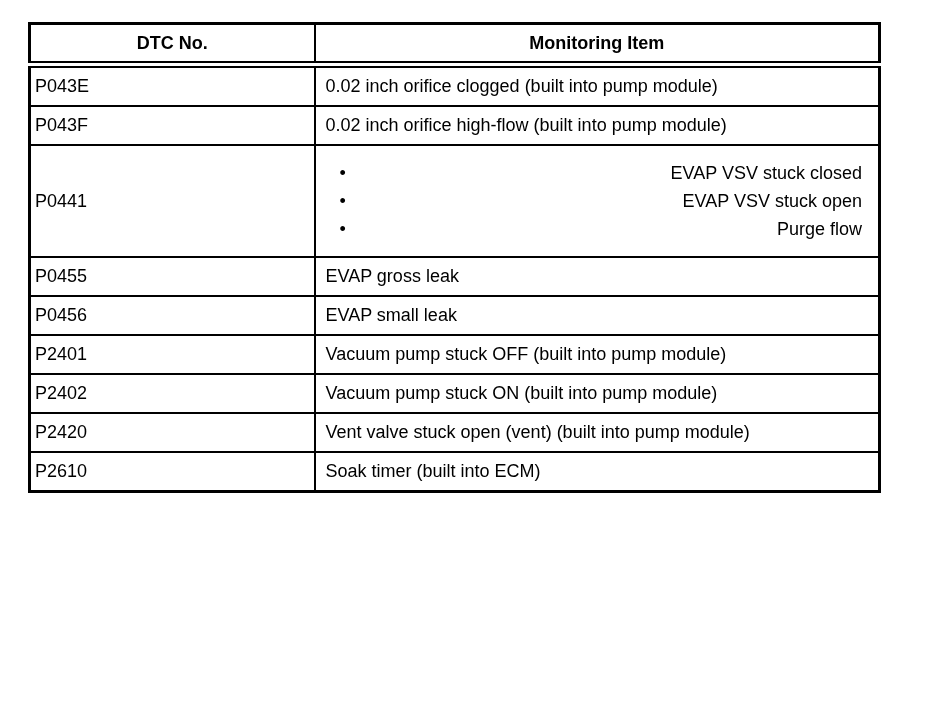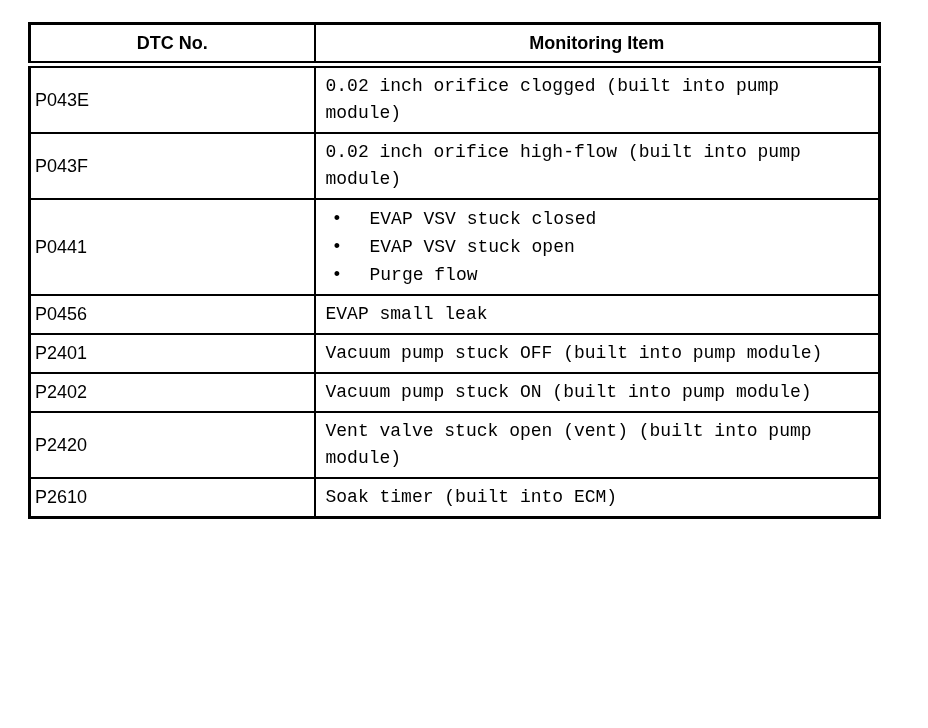--- a/index.html
+++ b/index.html
@@ -40,30 +40,30 @@
   }
   td.dtc-cell {
     text-align: left;
     padding: 5px 4px;
     line-height: 27px;
   }
   td.item-cell {
     text-align: left;
     padding: 5px 8px 5px 10px;
     line-height: 27px;
-    font-family: Liberation Mono, monospace;
   }
   td.item-cell .item-text {
     display: inline-block;
     max-width: 540px;
   }
   td.item-cell ul.bullet-list {
     list-style: none;
-    margin: 0;
+    margin: 8px;
     padding: 0;
+    text-align: right;
   }
   td.item-cell ul.bullet-list li {
     position: relative;
     padding-left: 44px;
     line-height: 28px;
   }
   td.item-cell ul.bullet-list li::before {
     content: "\2022";
     position: absolute;
     left: 6px;
@@ -98,20 +98,24 @@
           <td class="dtc-cell">P0441</td>
           <td class="item-cell">
             <ul class="bullet-list">
               <li>EVAP VSV stuck closed</li>
               <li>EVAP VSV stuck open</li>
               <li>Purge flow</li>
             </ul>
           </td>
         </tr>
         <tr>
+          <td class="dtc-cell">P0455</td>
+          <td class="item-cell"><span class="item-text">EVAP gross leak</span></td>
+        </tr>
+        <tr>
           <td class="dtc-cell">P0456</td>
           <td class="item-cell"><span class="item-text">EVAP small leak</span></td>
         </tr>
         <tr>
           <td class="dtc-cell">P2401</td>
           <td class="item-cell"><span class="item-text">Vacuum pump stuck OFF (built into pump module)</span></td>
         </tr>
         <tr>
           <td class="dtc-cell">P2402</td>
           <td class="item-cell"><span class="item-text">Vacuum pump stuck ON (built into pump module)</span></td>

